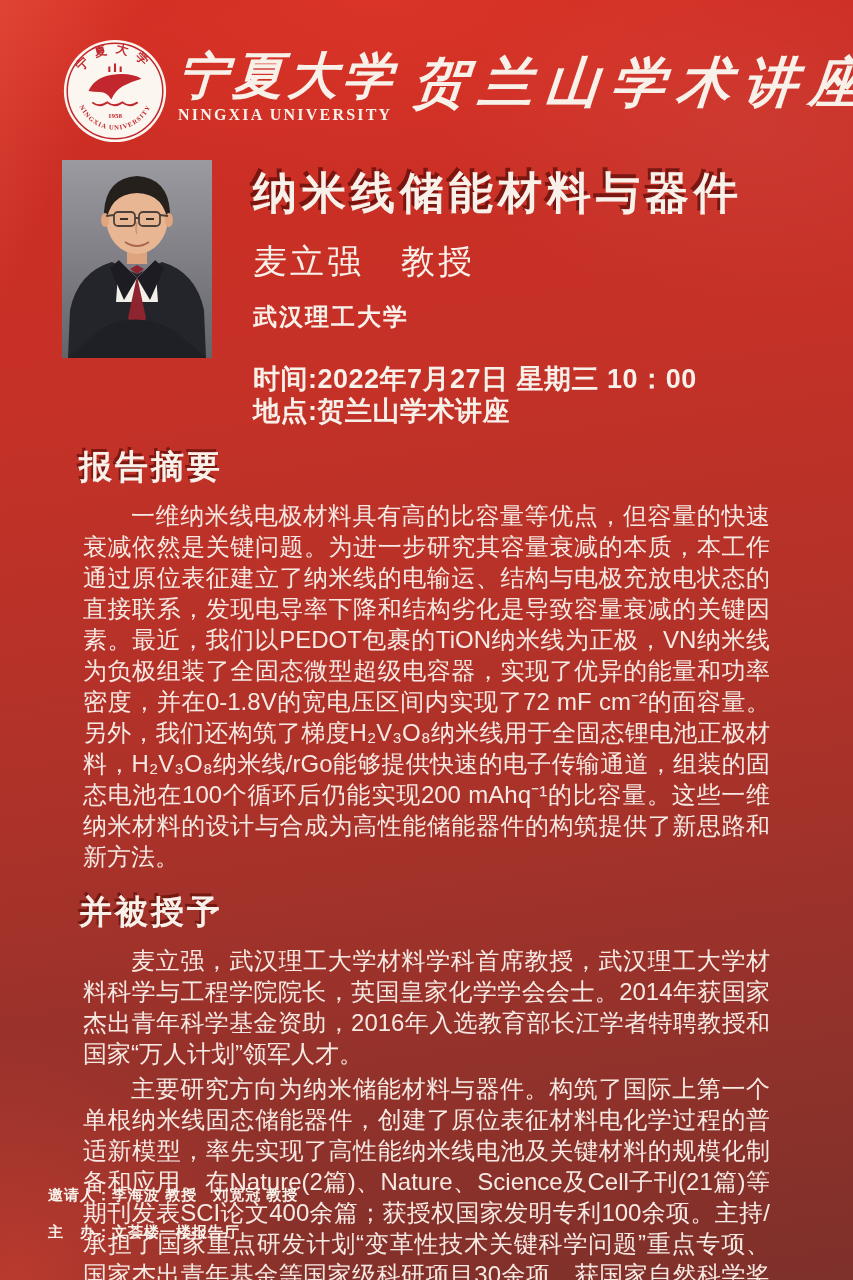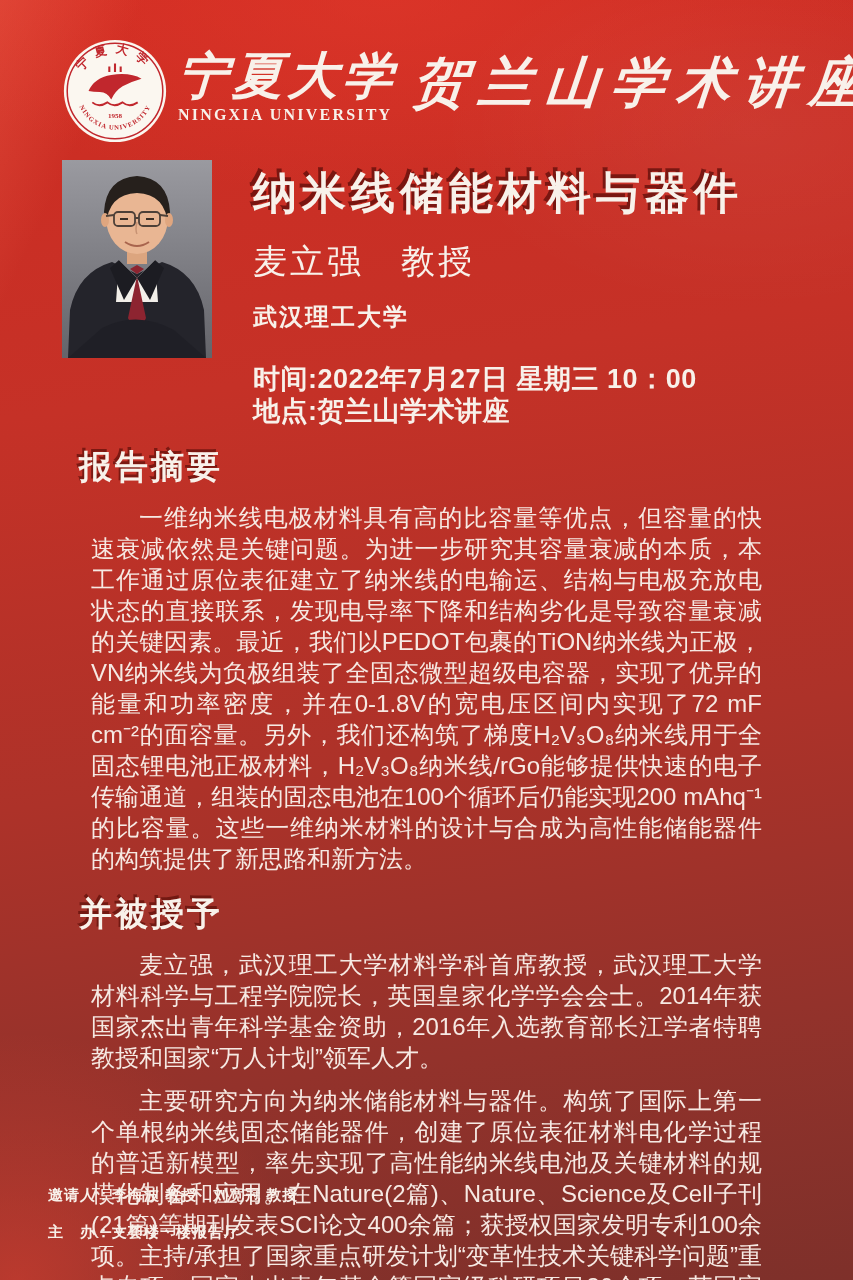--- a/index.html
+++ b/index.html
@@ -47,21 +47,21 @@
   .speaker{font-size:34px;font-weight:400;letter-spacing:3px;margin-top:16px;}
   .affiliation{font-size:24px;font-weight:700;letter-spacing:2px;margin-top:16px;font-family:Liberation Mono, monospace;}
   .meta{margin-top:30px;font-size:27px;font-weight:700;line-height:32px;letter-spacing:0.5px;}
   
   .section{padding:0 79px;}
   .section-heading{
     font-size:33px;font-weight:800;letter-spacing:3px;margin:18px 0 10px;
     text-shadow:-2px -3px 0 rgba(93,14,9,0.7);
   }
   .body-text{
-    font-size:24px;line-height:31px;margin:12px;
+    font-size:24px;line-height:31px;margin:4px;
     text-align:justify;text-indent:2em;
     color:#f6e9e3;
   }
   
   .footer{
     position:absolute;left:48px;top:1176px;
     font-size:15px;font-weight:700;line-height:37px;letter-spacing:1px;
   }
 </style>
 </head>

